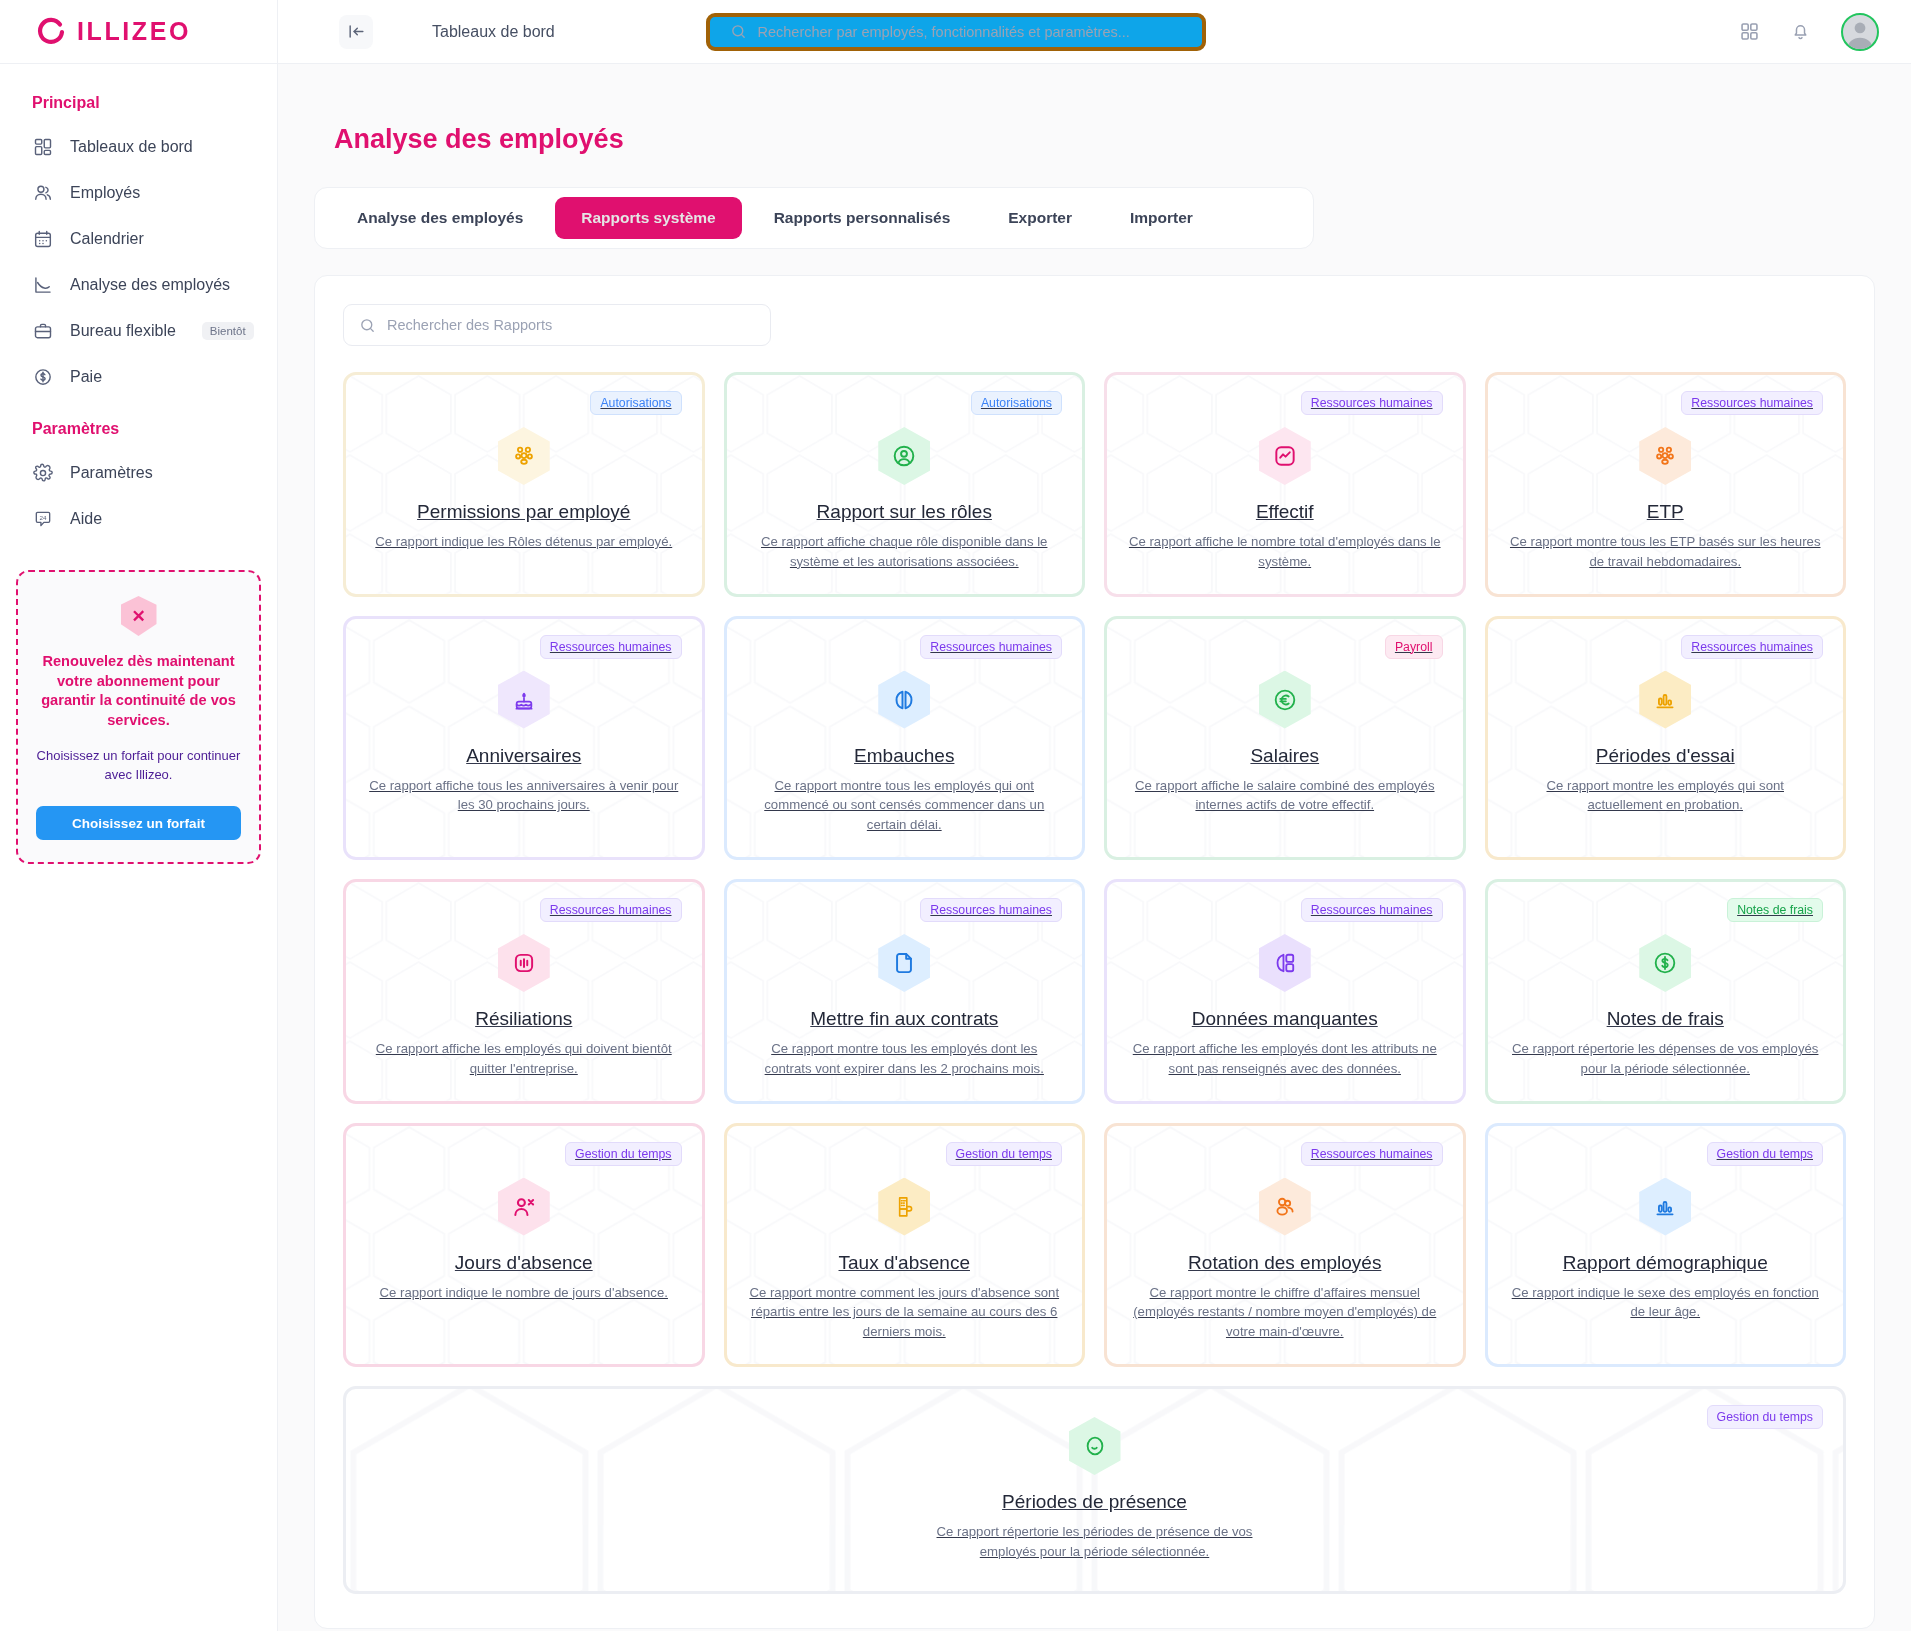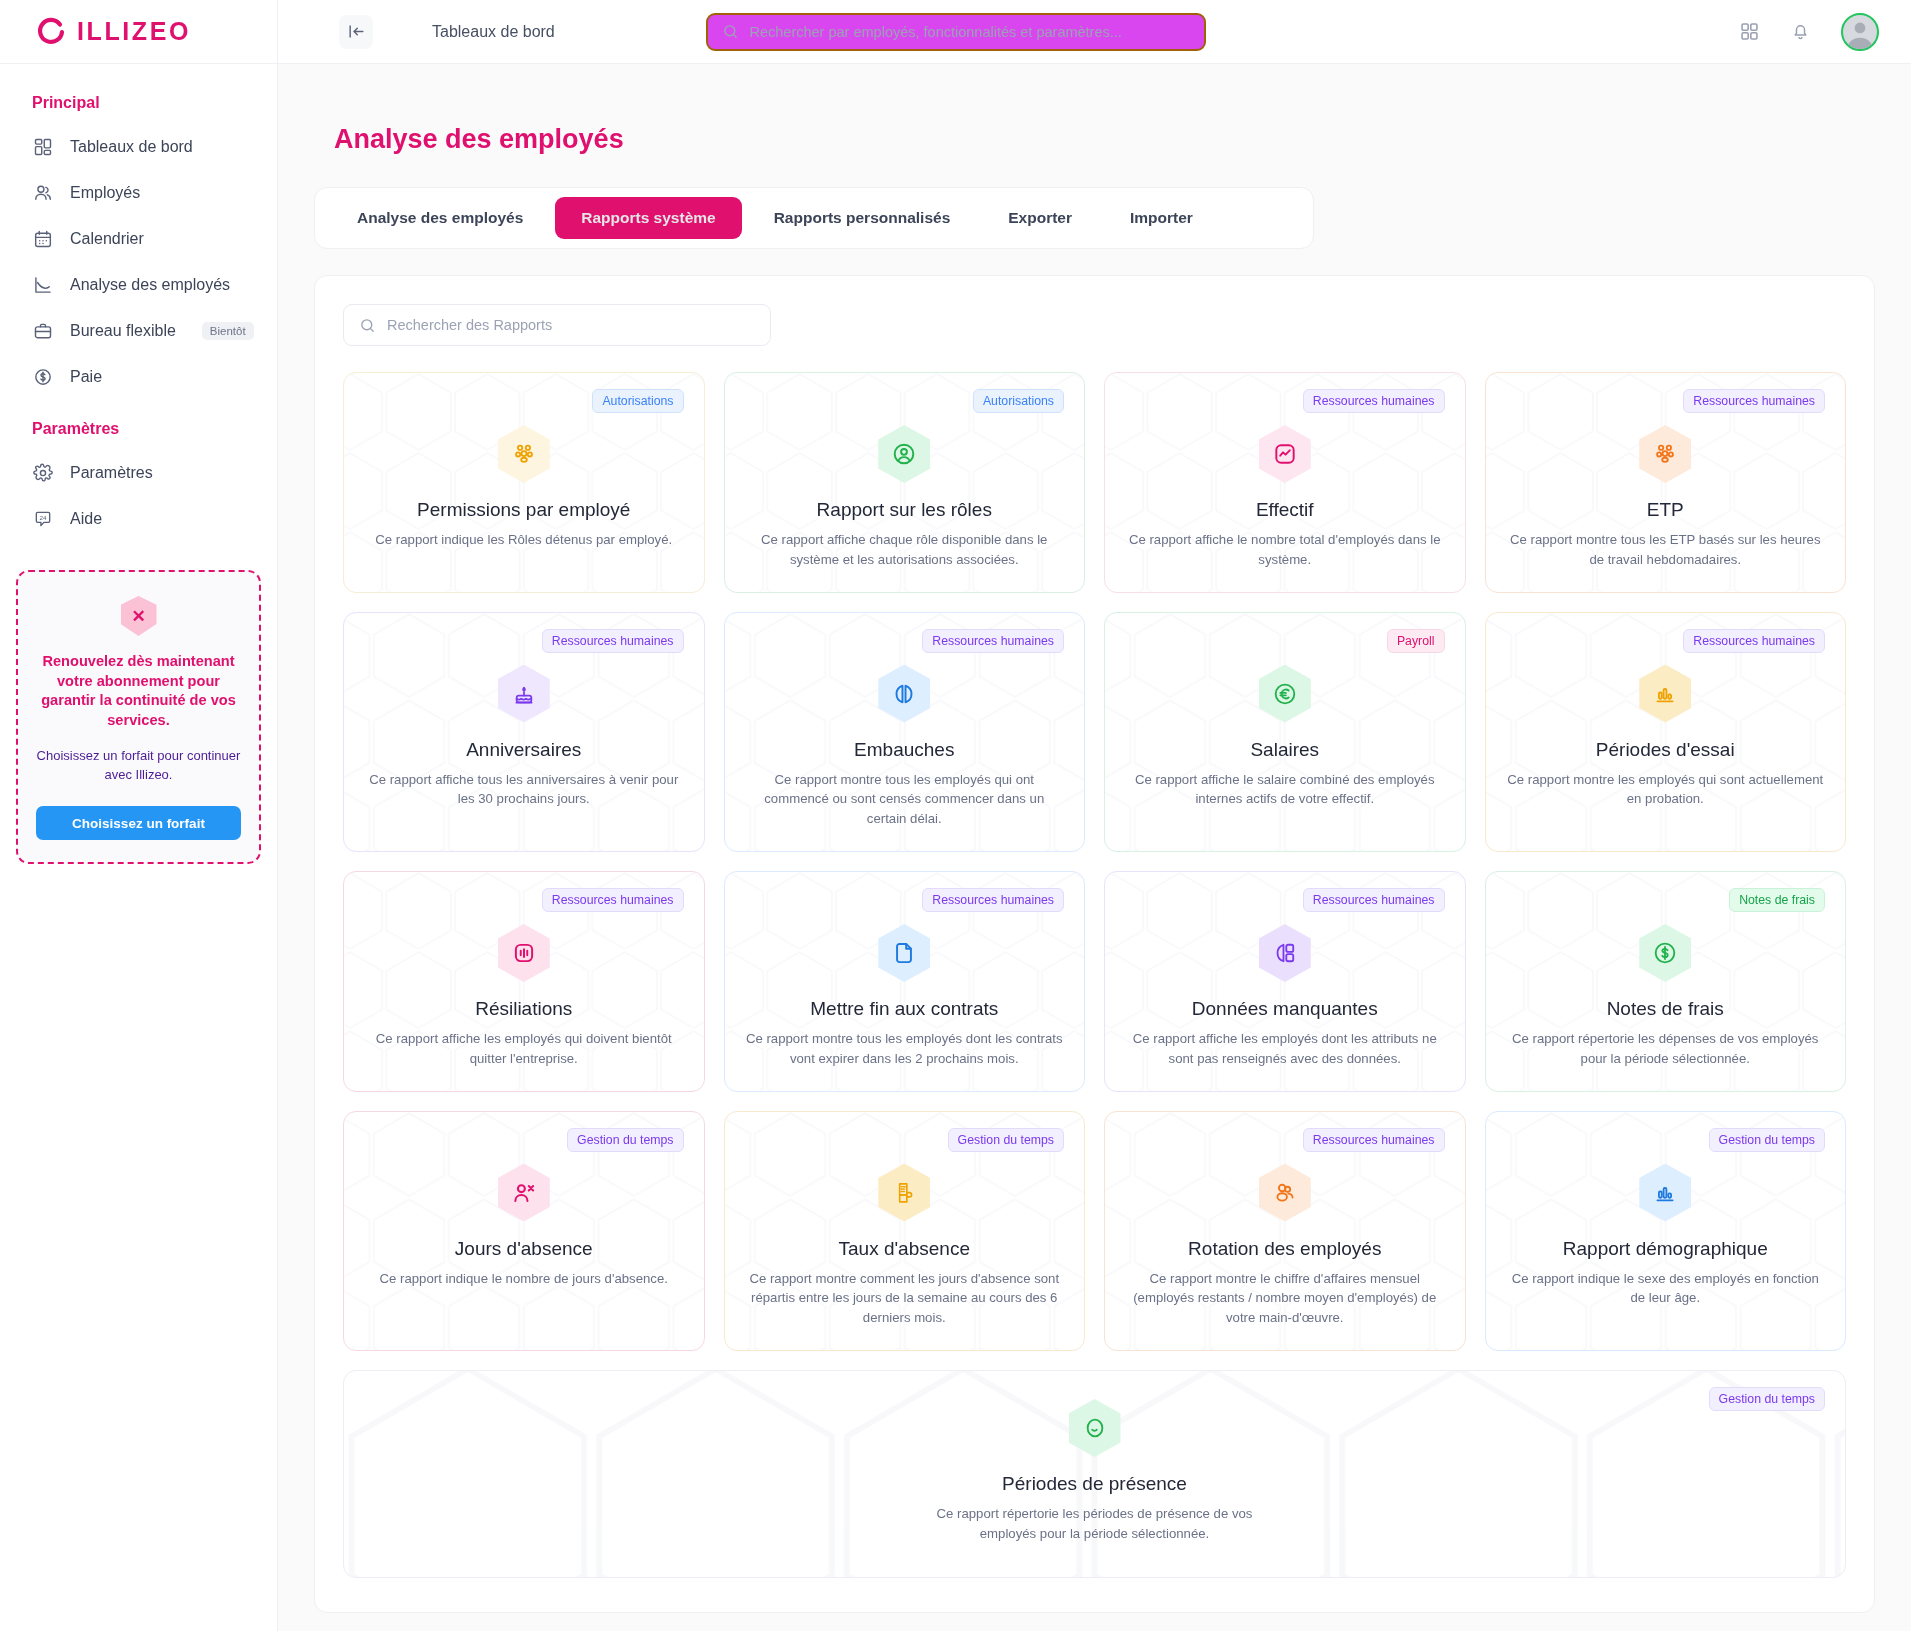--- a/index.html
+++ b/index.html
@@ -42,22 +42,22 @@
   }
   .breadcrumb {
     margin-left: 15px; font-size: 16px; color: #464f63;
   }
   .search-wrap {
     position: absolute; left: 50%; transform: translateX(-50%);
     width: 500px;
   }
   .search-box {
     display: flex; align-items: center; gap: 11px;
-    height: 38px; border: 2px solid #a16207; border-radius: 9px;
-    background: #d946ef; padding: 0 14px;
+    height: 38px; border: 4px solid #a16207; border-radius: 9px;
+    background: #0ea5e9; padding: 0 20px;
   }
   .search-box input {
     border: 0; outline: 0; background: transparent;
     font-family: inherit; font-size: 14.5px; color: #33384c; width: 100%;
   }
   .search-box input::placeholder { color: #9ba2b4; }
   .topbar-right {
     margin-left: auto; display: flex; align-items: center; gap: 30px;
     padding-right: 32px;
   }
@@ -160,24 +160,24 @@
   }
   .report-search input::placeholder { color: #9ba2b4; }
 
   .grid {
     margin-top: 26px;
     display: grid; grid-template-columns: repeat(4, 1fr);
     gap: 19px;
   }
   .card {
     position: relative; border-radius: 13px;
-    border: 1px solid #eab308; background: #fff;
+    border: 3px solid #eab308; background: #fff;
     min-height: 200px; padding: 16px 20px 22px 20px;
     display: flex; flex-direction: column; align-items: center;
-    overflow: hidden; cursor: pointer;
+    overflow: hidden; cursor: pointer; text-decoration: underline;
   }
   .card.wide { grid-column: 1 / -1; min-height: 208px; }
   .hexbg {
     position: absolute; inset: 0; opacity: .5; pointer-events: none;
   }
   .chip {
     position: relative; z-index: 2;
     align-self: flex-end;
     font-size: 12.3px; border-radius: 6px; padding: 4px 9px;
     white-space: nowrap; border: 1px solid transparent;

